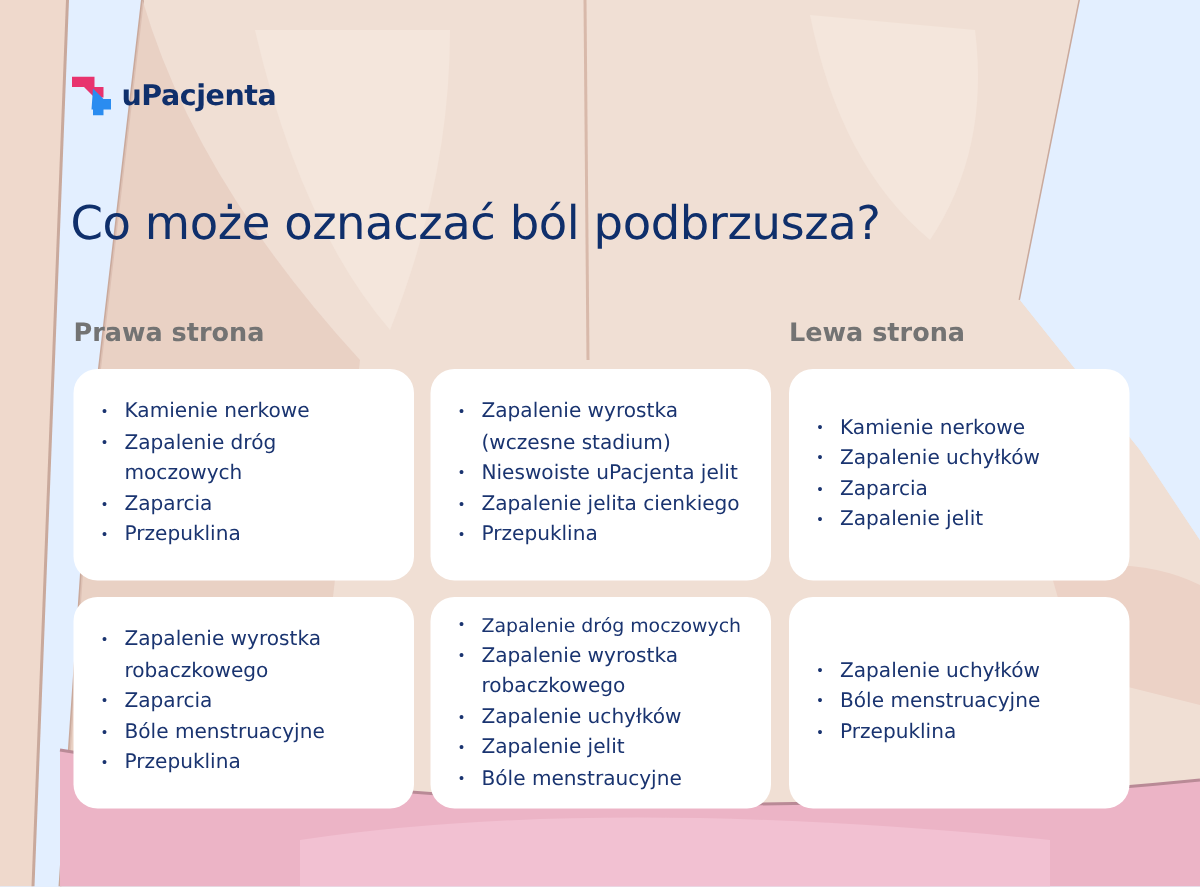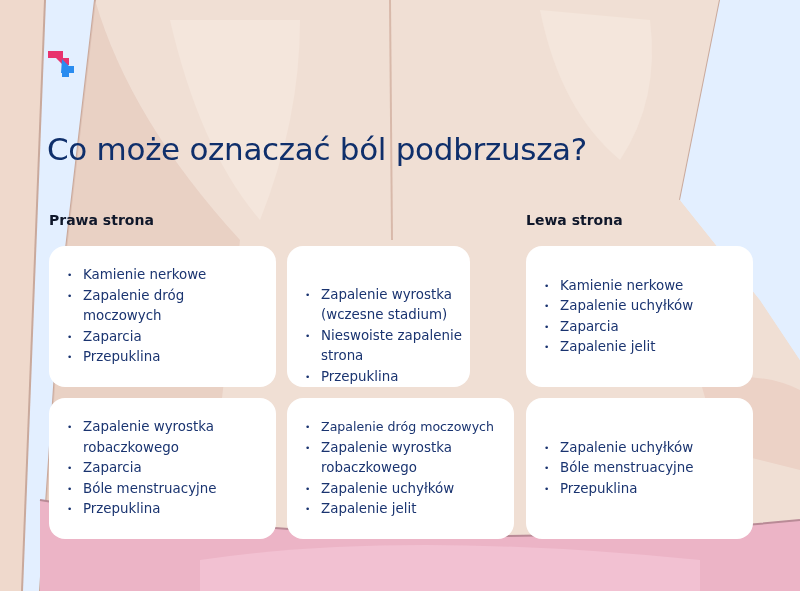--- a/index.html
+++ b/index.html
@@ -19,21 +19,21 @@
     font-weight: bold; font-size: 19px; color: #0f2f6b; letter-spacing: -0.3px;
   }
   .title {
     position: absolute; left: 47px; top: 131px; z-index: 2;
     font-size: 31px; font-weight: 500; color: #0f2f6b; letter-spacing: -0.3px;
     font-family: "DejaVu Sans", sans-serif;
     text-align: right;
   }
   .col-head {
     position: absolute; top: 212px; z-index: 2;
-    font-size: 14px; font-weight: bold; color: #0f172a;
+    font-size: 17px; font-weight: bold; color: #737373;
     font-family: "DejaVu Sans", sans-serif;
   }
   .card {
     position: absolute; background: #ffffff; border-radius: 16px; z-index: 2;
     display: flex; align-items: center;
     padding-left: 14px;
   }
   .card ul { list-style: none; }
   .card li {
     position: relative;
@@ -68,40 +68,42 @@
 
   <path d="M720 0 L800 0 L800 360 L760 300 L680 200 Z" fill="#e3efff"></path>
   <path d="M700 380 Q760 370 800 390 L800 470 Q760 460 720 450 Z" fill="#ecd2c6"></path>
 </svg>
 
 <div class="logo">
   <svg width="26" height="26" viewBox="0 0 26 26">
     <path d="M8 0 h7 v7 h6 v7 h-6 l-7 -7 h-8 v-7 h8 Z" fill="#e8336e"></path>
     <path d="M14 8 l7 7 v0 h5 v7 h-5 v4 h-7 v-4 h-1 Z" fill="#2a8cf0"></path>
   </svg>
+  <span class="logo-text">uPacjenta</span>
 </div>
 
 <h1 class="title">Co może oznaczać ból podbrzusza?</h1>
 
 <div class="col-head" style="left:49px;">Prawa strona</div>
 <div class="col-head" style="left:526px;text-align:right;">Lewa strona</div>
 
 <div class="card" style="left:49px; top:246px; width:227px; height:141px;">
   <ul>
     <li>Kamienie nerkowe</li>
     <li style="width:130px;">Zapalenie dróg moczowych</li>
     <li>Zaparcia</li>
     <li>Przepuklina</li>
   </ul>
 </div>
 
-<div class="card" style="left:287px; top:246px; width:183px; height:141px;align-items:flex-end;">
+<div class="card" style="left:287px; top:246px; width:227px; height:141px;">
   <ul>
     <li style="width:175px;">Zapalenie wyrostka (wczesne stadium)</li>
-    <li>Nieswoiste zapalenie strona</li>
+    <li>Nieswoiste uPacjenta jelit</li>
+    <li>Zapalenie jelita cienkiego</li>
     <li>Przepuklina</li>
   </ul>
 </div>
 
 <div class="card" style="left:526px; top:246px; width:227px; height:141px;">
   <ul>
     <li>Kamienie nerkowe</li>
     <li>Zapalenie uchyłków</li>
     <li>Zaparcia</li>
     <li>Zapalenie jelit</li>
@@ -116,20 +118,21 @@
     <li>Przepuklina</li>
   </ul>
 </div>
 
 <div class="card" style="left:287px; top:398px; width:227px; height:141px;">
   <ul>
     <li style="width:215px; white-space:nowrap; font-size:12.6px;">Zapalenie dróg moczowych</li>
     <li style="width:160px;">Zapalenie wyrostka robaczkowego</li>
     <li>Zapalenie uchyłków</li>
     <li>Zapalenie jelit</li>
+    <li>Bóle menstraucyjne</li>
   </ul>
 </div>
 
 <div class="card" style="left:526px; top:398px; width:227px; height:141px;">
   <ul>
     <li>Zapalenie uchyłków</li>
     <li>Bóle menstruacyjne</li>
     <li>Przepuklina</li>
   </ul>
 </div>

